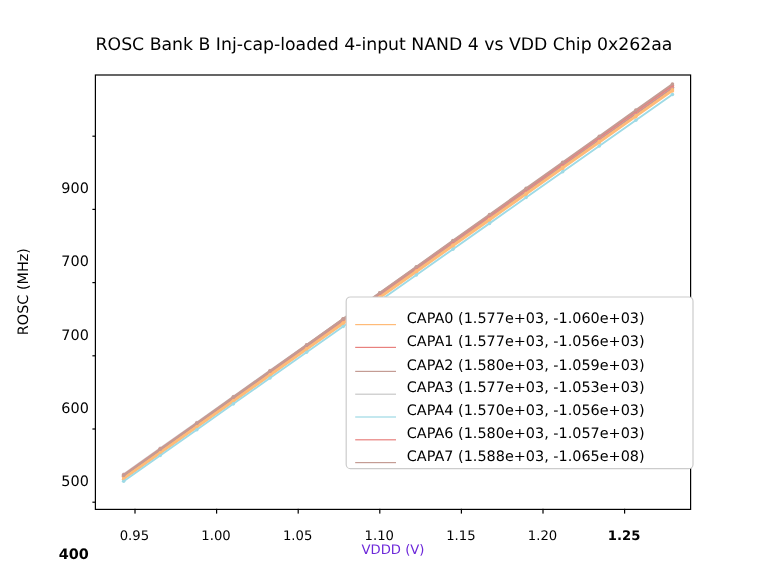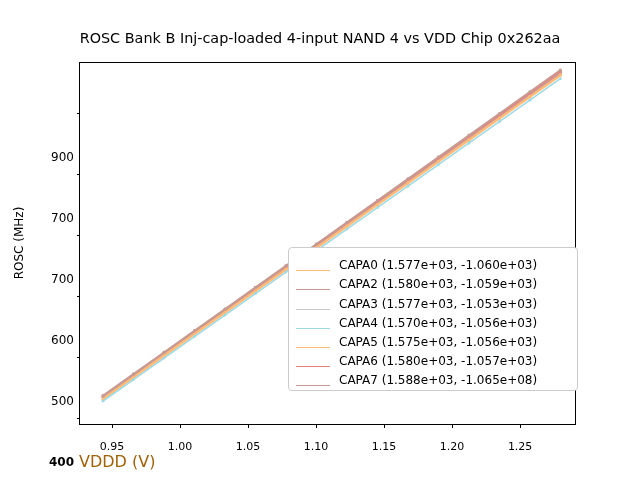--- a/index.html
+++ b/index.html
@@ -31,22 +31,22 @@
     text-align:right;
     margin-top:44px;
   }
   .xtick-mark{position:absolute;top:100%;height:3.5px;width:0;border-left:1.1px solid #000;}
   .xtick-label{
     position:absolute;top:100%;margin-top:16px;
     font-size:11px;color:#000;white-space:nowrap;transform:translateX(-50%);
   }
 
   #xlabel{
-    position:absolute;left:79px;top:452px;width:497px;
-    font-size:16px;color:#a16207;
+    position:absolute;left:79px;top:452px;width:497px;text-align:center;
+    font-size:11px;color:#6d28d9;
   }
   #ylabel{
     position:absolute;left:0;top:243px;width:0;height:0;
     font-size:12px;color:#000;white-space:nowrap;
   }
   #ylabel span{
     display:block;position:absolute;left:19px;top:0;
     transform:translate(-50%,-50%) rotate(-90deg);
     transform-origin:center center;
   }
@@ -234,50 +234,50 @@
       <div class="xtick-label" style="left: 99.9986px;">1.00</div>
       <div class="xtick-mark" style="left: 168.025px;"></div>
       <div class="xtick-label" style="left: 168.025px;">1.05</div>
       <div class="xtick-mark" style="left: 236.051px;"></div>
       <div class="xtick-label" style="left: 236.051px;">1.10</div>
       <div class="xtick-mark" style="left: 304.077px;"></div>
       <div class="xtick-label" style="left: 304.077px;">1.15</div>
       <div class="xtick-mark" style="left: 372.104px;"></div>
       <div class="xtick-label" style="left: 372.104px;">1.20</div>
       <div class="xtick-mark" style="left: 440.13px;"></div>
-      <div class="xtick-label" style="left: 440.13px;">1.25</div>
+      <div class="xtick-label" style="left: 440.13px; font-weight: bold;">1.25</div>
     </div>
 
   <div id="xlabel">VDDD (V)</div>
   <div id="ylabel">
     <span>ROSC (MHz)</span>
   </div>
 
   <div id="legend">
       <div class="legend-row">
         <span class="legend-swatch" style="border-top-color: rgb(255, 187, 120);"></span>
         <span class="legend-text">CAPA0 (1.577e+03, -1.060e+03)</span>
       </div>
       <div class="legend-row">
+        <span class="legend-swatch" style="border-top-color: rgb(232, 129, 126);"></span>
+        <span class="legend-text">CAPA1 (1.577e+03, -1.056e+03)</span>
+      </div>
+      <div class="legend-row">
         <span class="legend-swatch" style="border-top-color: rgb(196, 156, 148);"></span>
         <span class="legend-text">CAPA2 (1.580e+03, -1.059e+03)</span>
       </div>
       <div class="legend-row">
         <span class="legend-swatch" style="border-top-color: rgb(199, 199, 199);"></span>
         <span class="legend-text">CAPA3 (1.577e+03, -1.053e+03)</span>
       </div>
       <div class="legend-row">
         <span class="legend-swatch" style="border-top-color: rgb(158, 218, 229);"></span>
         <span class="legend-text">CAPA4 (1.570e+03, -1.056e+03)</span>
       </div>
       <div class="legend-row">
-        <span class="legend-swatch" style="border-top-color: rgb(255, 187, 120);"></span>
-        <span class="legend-text">CAPA5 (1.575e+03, -1.056e+03)</span>
-      </div>
-      <div class="legend-row">
         <span class="legend-swatch" style="border-top-color: rgb(232, 129, 126);"></span>
         <span class="legend-text">CAPA6 (1.580e+03, -1.057e+03)</span>
       </div>
       <div class="legend-row">
         <span class="legend-swatch" style="border-top-color: rgb(196, 156, 148);"></span>
         <span class="legend-text">CAPA7 (1.588e+03, -1.065e+08)</span>
       </div>
     </div>
 
 </div>

